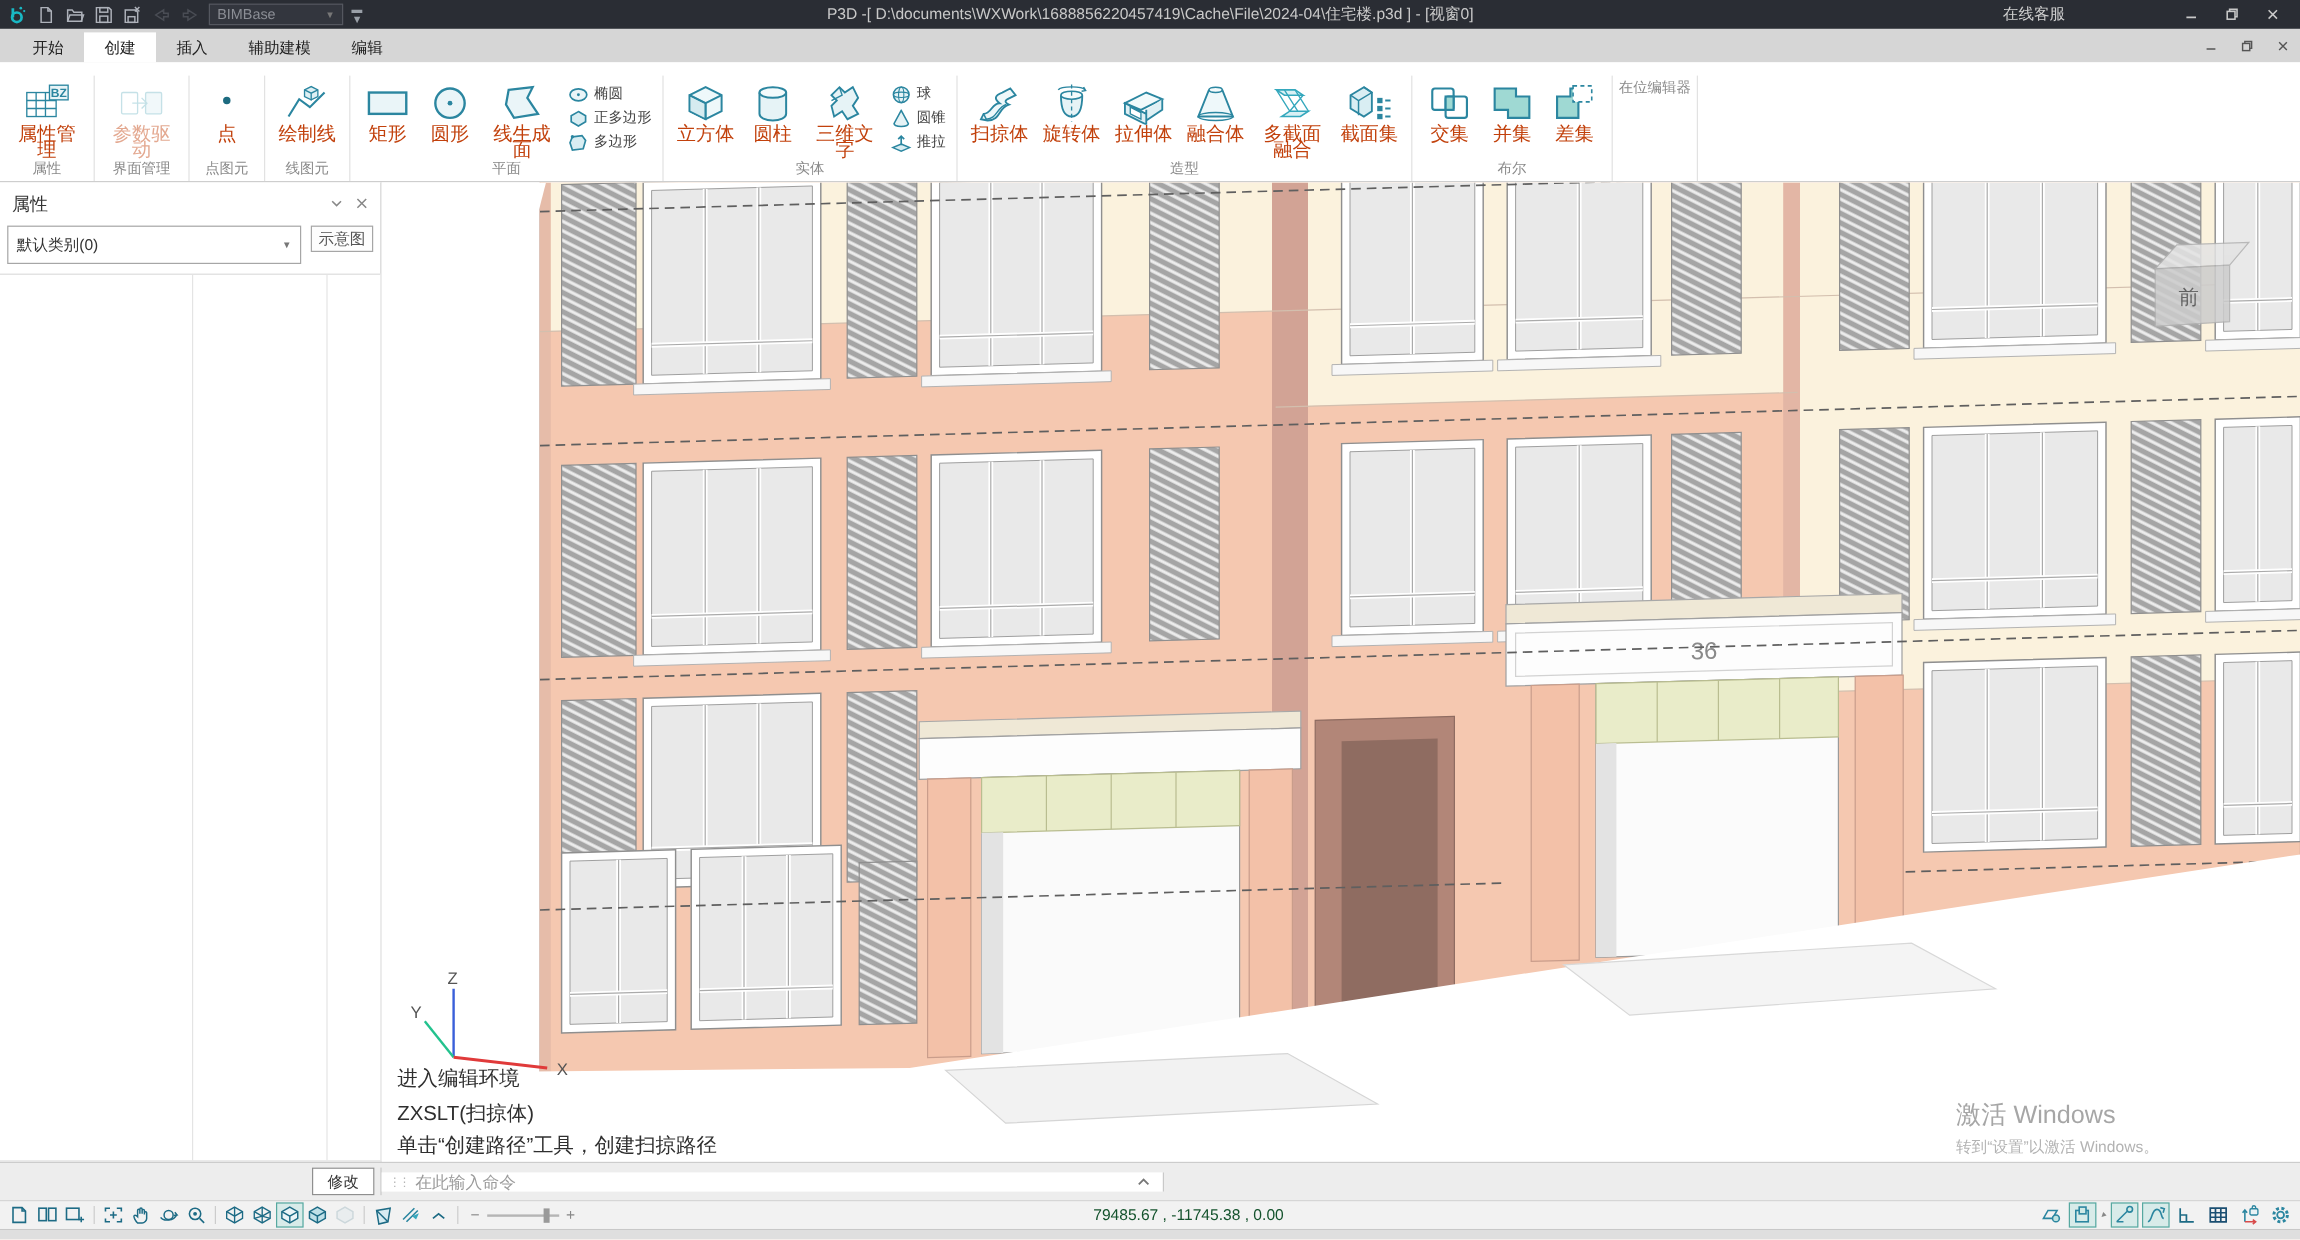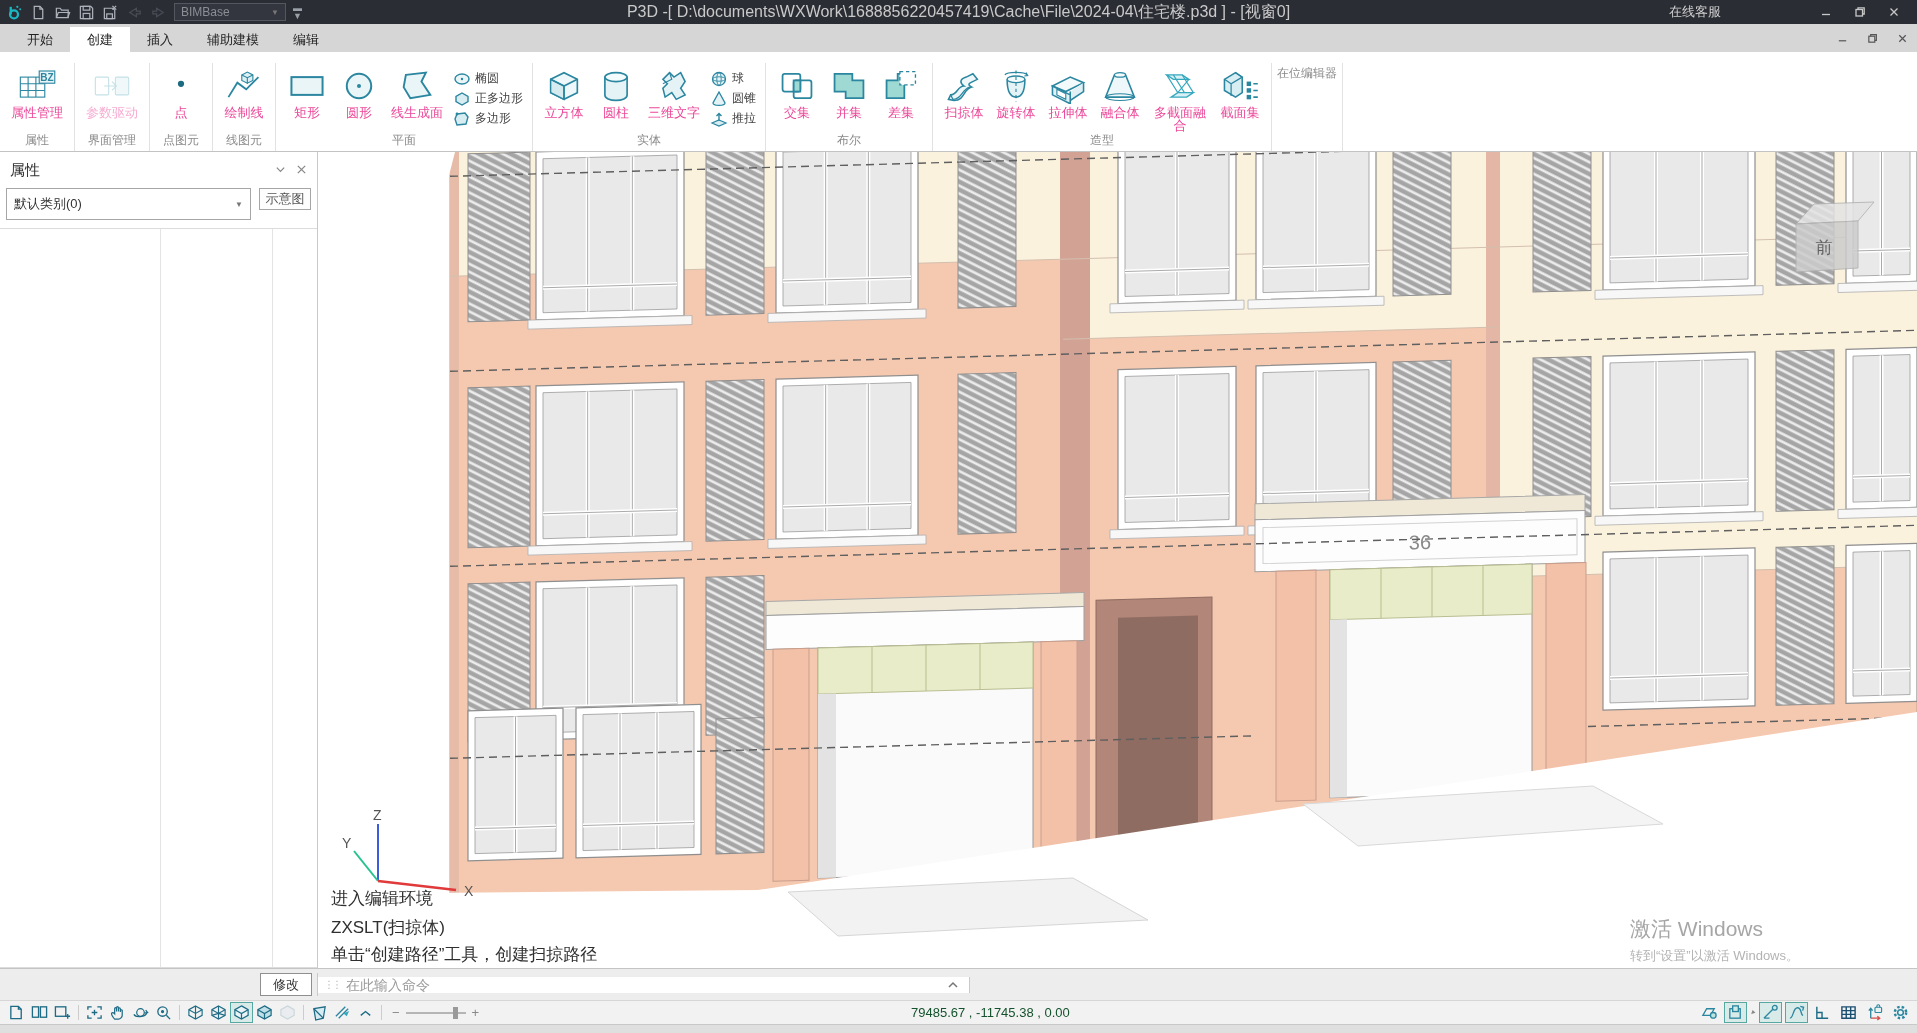--- a/index.html
+++ b/index.html
@@ -11,21 +11,21 @@
   .titlebar { height:24px; background:#2a2d34; display:flex; align-items:center;
     padding:0 6px; gap:7px; position:relative; flex:0 0 auto; }
   .titlebar .icn svg { width:17px; height:17px; display:block; }
   .tbtn { background:none; border:0; display:flex; align-items:center; cursor:default; }
   .tbtn.dim { opacity:.45; }
   .ws-combo { width:112px; height:18px; background:#33363e; border:1px solid #54575f;
     color:#8b8e95; font-size:12px; display:flex; align-items:center; padding:0 6px; }
   .ws-combo .arr { margin-left:auto; color:#777; font-size:8px; }
   .qa-more { color:#9aa0a8; font-size:9px; line-height:8px; text-align:center; }
   .win-title { position:absolute; left:0; right:0; text-align:center; color:#c9c9c9;
-    font-size:16px; pointer-events:none; white-space:nowrap; }
+    font-size:13px; pointer-events:none; white-space:nowrap; }
   .tb-right { margin-left:auto; display:flex; align-items:center; gap:0; z-index:2; }
   .support { color:#cfcfcf; font-size:13px; margin-right:88px; }
   .wc { width:34px; height:24px; display:flex; align-items:center; justify-content:center;
     background:none; border:0; }
   .wc svg { width:12px; height:12px; stroke:#c8c8c8; fill:none; stroke-width:1.3; }
 
   
   .tabrow { height:28px; background:#d6d6d6; display:flex; align-items:flex-end;
     padding-left:10px; flex:0 0 auto; }
   .tab { height:25px; padding:0 17px; font-size:13px; color:#222; display:flex;
@@ -40,21 +40,21 @@
   .ribbon { height:100px; background:#fff; border-bottom:1px solid #c3c3c3;
     display:flex; align-items:flex-end; overflow:hidden; flex:0 0 auto; }
   .rgroup { display:flex; flex-direction:column; border-right:1px solid #e2e2e2;
     padding:2px 5px 0; }
   .rrow { flex:1; display:flex; align-items:stretch; justify-content:center; }
   .glabel { height:19px; font-size:12px; color:#8a8a8a; text-align:center; line-height:17px;
     white-space:nowrap; }
   .rbtn { display:flex; flex-direction:column; align-items:center; justify-content:flex-start;
     background:none; border:0; padding:3px 6px 0; min-width:42px; cursor:default; }
   .rbtn .icn svg { width:40px; height:36px; display:block; }
-  .rlab { font-size:13px; color:#ec4899; text-align:center; max-width:56px; line-height:13px;
+  .rlab { font-size:16px; color:#c2410c; text-align:center; max-width:56px; line-height:13px;
     margin-top:2px; }
   .rbtn.disabled { opacity:.45; }
   .rstack { display:flex; flex-direction:column; justify-content:center; gap:1px; padding:0 2px; }
   .rsmall { display:flex; align-items:center; gap:4px; background:none; border:0;
     font-size:12px; color:#444; padding:1px 2px; cursor:default; white-space:nowrap; }
   .rsmall .icn svg { width:18px; height:16px; display:block; }
 
   
   .main { height:816px; display:flex; flex:0 0 auto; }
   .panel { width:318px; flex:0 0 auto; background:#fff; border-right:1px solid #c9c9c9;
@@ -412,52 +412,20 @@
                 <span>推拉</span>
               </button>
             </div>
           </div>
           <div class="glabel">实体</div>
         </div>
         <div class="rgroup">
           <div class="rrow">
             <button class="rbtn">
               <span class="icn big">
-                <svg viewBox="0 0 36 32" fill="none" stroke="#2b86a0" stroke-width="1.6">
-                  <rect x="5" y="5" width="16" height="16" rx="2"></rect>
-                  <rect x="15" y="11" width="16" height="16" rx="2"></rect>
-                  <rect x="15" y="11" width="6" height="10" fill="#9fd9d3"></rect>
-                </svg>
-              </span>
-              <span class="rlab">交集</span>
-            </button>
-            <button class="rbtn">
-              <span class="icn big">
-                <svg viewBox="0 0 36 32">
-                  <path d="M5 5h16v6h10v16H15v-6H5z" fill="#9fd9d3" stroke="#2b86a0" stroke-width="1.6"></path>
-                </svg>
-              </span>
-              <span class="rlab">并集</span>
-            </button>
-            <button class="rbtn">
-              <span class="icn big">
-                <svg viewBox="0 0 36 32">
-                  <path d="M5 11h10V5h6v22H5z" fill="#9fd9d3" stroke="#2b86a0" stroke-width="1.6"></path>
-                  <rect x="17" y="3" width="14" height="12" fill="#fff" stroke="#2b86a0" stroke-dasharray="3 2.5" stroke-width="1.2"></rect>
-                </svg>
-              </span>
-              <span class="rlab">差集</span>
-            </button>
-          </div>
-          <div class="glabel">布尔</div>
-        </div>
-        <div class="rgroup">
-          <div class="rrow">
-            <button class="rbtn">
-              <span class="icn big">
                 <svg viewBox="0 0 36 32">
                   <path d="M6 24c6 0 6-8 12-8-4-3-4-6 2-8l6-3 4 5-6 3c-3 1.5-1 3 1 4-8 2-6 12-16 12l-5-1z" fill="#eef8fa" stroke="#2b86a0" stroke-width="1.4"></path>
                   <path d="M6 24l2 4c8 0 8-9 15-11" fill="none" stroke="#2b86a0" stroke-width="1.1"></path>
                 </svg>
               </span>
               <span class="rlab">扫掠体</span>
             </button>
             <button class="rbtn">
               <span class="icn big">
                 <svg viewBox="0 0 36 32">
@@ -508,20 +476,52 @@
                     <rect x="24" y="18" width="4" height="4"></rect>
                     <rect x="24" y="24" width="4" height="4"></rect>
                   </g>
                   <path d="M30 14h4M30 20h4M30 26h4" stroke="#2b86a0" stroke-width="1.4"></path>
                 </svg>
               </span>
               <span class="rlab">截面集</span>
             </button>
           </div>
           <div class="glabel">造型</div>
+        </div>
+        <div class="rgroup">
+          <div class="rrow">
+            <button class="rbtn">
+              <span class="icn big">
+                <svg viewBox="0 0 36 32" fill="none" stroke="#2b86a0" stroke-width="1.6">
+                  <rect x="5" y="5" width="16" height="16" rx="2"></rect>
+                  <rect x="15" y="11" width="16" height="16" rx="2"></rect>
+                  <rect x="15" y="11" width="6" height="10" fill="#9fd9d3"></rect>
+                </svg>
+              </span>
+              <span class="rlab">交集</span>
+            </button>
+            <button class="rbtn">
+              <span class="icn big">
+                <svg viewBox="0 0 36 32">
+                  <path d="M5 5h16v6h10v16H15v-6H5z" fill="#9fd9d3" stroke="#2b86a0" stroke-width="1.6"></path>
+                </svg>
+              </span>
+              <span class="rlab">并集</span>
+            </button>
+            <button class="rbtn">
+              <span class="icn big">
+                <svg viewBox="0 0 36 32">
+                  <path d="M5 11h10V5h6v22H5z" fill="#9fd9d3" stroke="#2b86a0" stroke-width="1.6"></path>
+                  <rect x="17" y="3" width="14" height="12" fill="#fff" stroke="#2b86a0" stroke-dasharray="3 2.5" stroke-width="1.2"></rect>
+                </svg>
+              </span>
+              <span class="rlab">差集</span>
+            </button>
+          </div>
+          <div class="glabel">布尔</div>
         </div>
         <div class="rgroup">
           <div class="glabel">在位编辑器</div>
         </div>
       </span>
   </div>
 
   <div class="main">
 
     <div class="panel">

